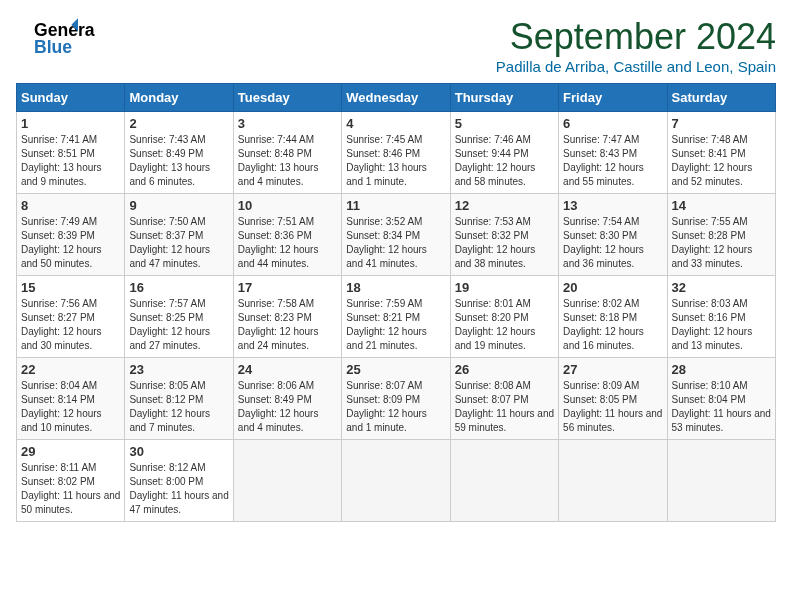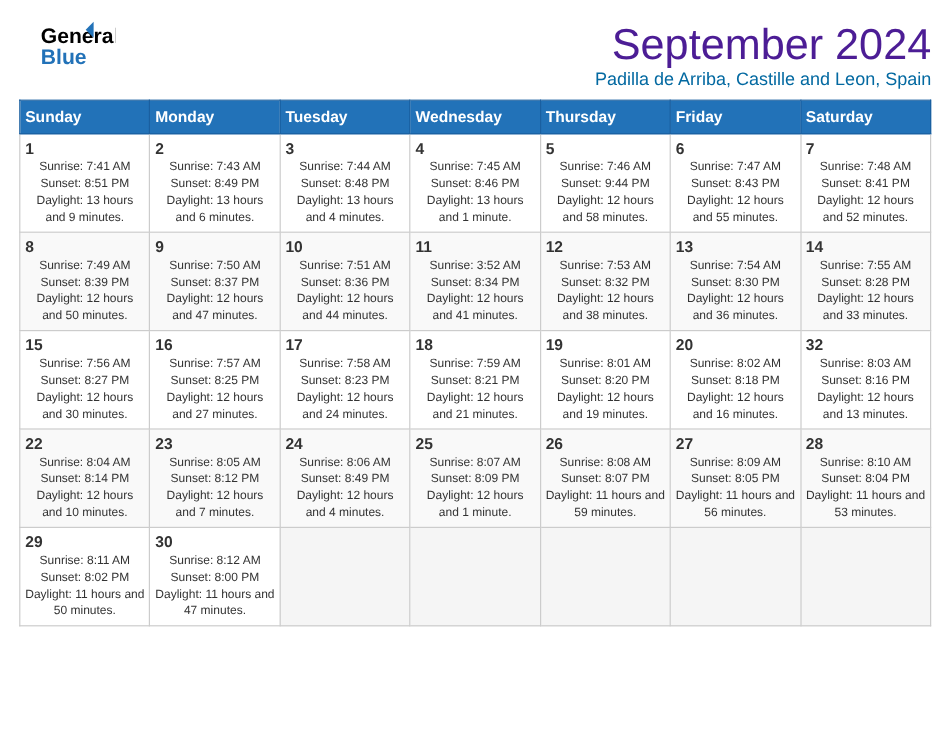--- a/index.html
+++ b/index.html
@@ -24,21 +24,21 @@
     .logo-icon {
       width: 32px;
       height: 32px;
     }
     .title-area {
       text-align: right;
     }
     .month-title {
       font-size: 36px;
       font-weight: normal;
-      color: #4c1d95;
+      color: #14532d;
     }
     .location-title {
       font-size: 15px;
       color: #0369a1;
     }
     table {
       width: 100%;
       border-collapse: collapse;
       table-layout: fixed;
     }
@@ -66,21 +66,20 @@
     }
     .day-num {
       font-size: 13px;
       font-weight: bold;
       display: block;
       margin-bottom: 2px;
     }
     .day-info {
       font-size: 10px;
       line-height: 1.4;
-      text-align: center;
     }
     tr:nth-child(even) td:not(.empty) {
       background: #f9f9f9;
     }
   </style>
 </head>
 <body>
 
 <div class="header-area">
   <div class="logo">

